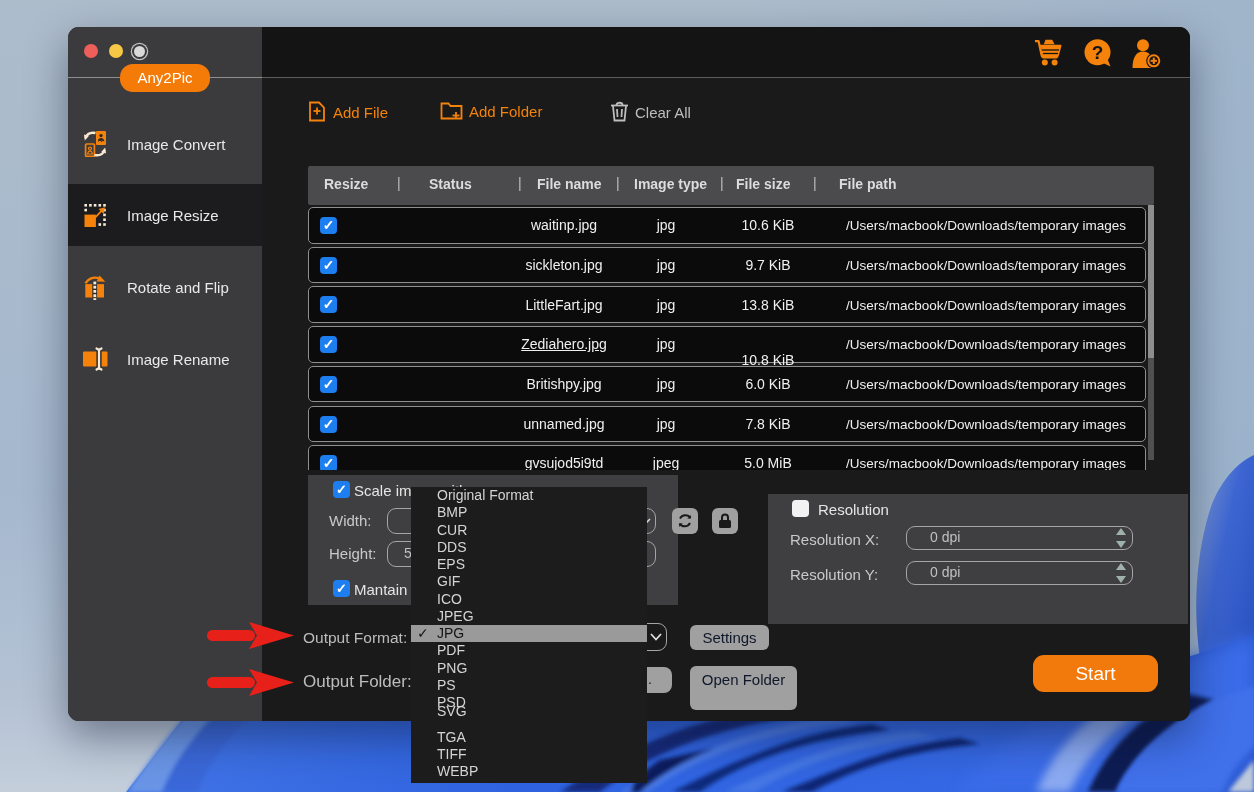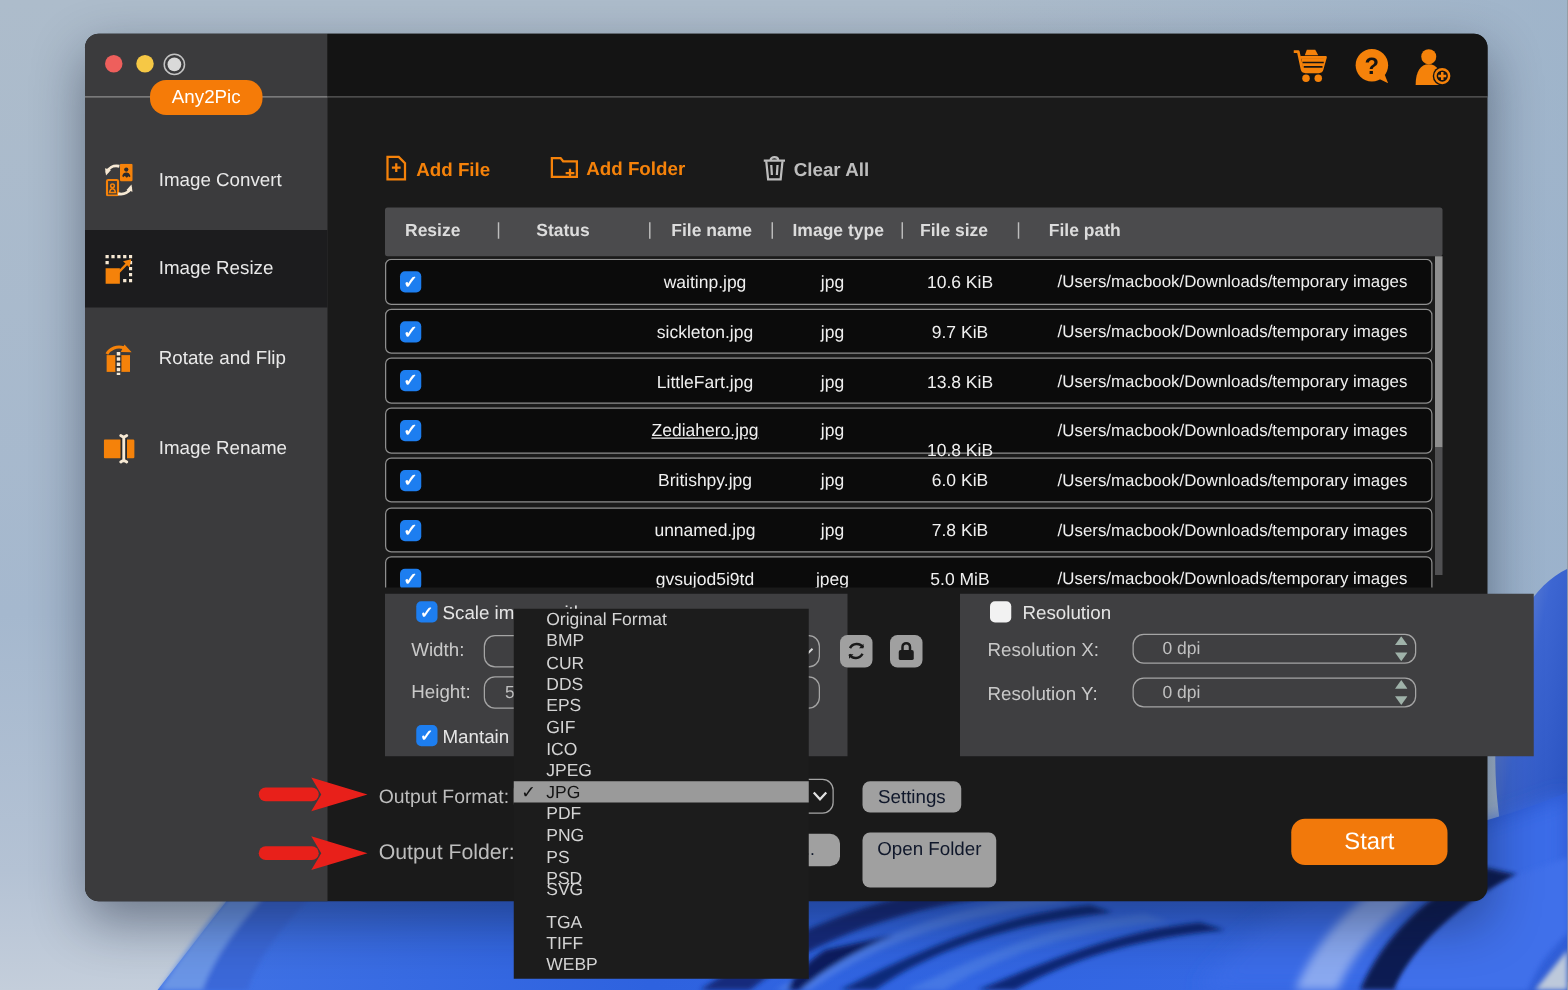--- a/index.html
+++ b/index.html
@@ -13,21 +13,21 @@
   #topline { position:absolute; left:0; top:50px; width:194px; height:1px; background:#8e8e8e; }
   #topline2 { position:absolute; left:194px; top:50px; width:928px; height:1px; background:#5c5c5c; }
   .tl { position:absolute; top:17px; width:14px; height:14px; border-radius:50%; }
   #pill { position:absolute; left:52px; top:37px; width:90px; height:28px; background:#f57b08; border-radius:13px;
           color:#fff; font-size:15px; text-align:center; line-height:28px; z-index:3; }
   .nav { position:absolute; left:0; width:194px; height:62px; }
   .nav.sel { background:#1c1c1e; }
   .nav .lbl { position:absolute; left:59px; top:50%; transform:translateY(-50%); font-size:15px; color:#e9e9e9; }
   .nav svg { position:absolute; left:19px; top:50%; transform:translateY(-50%); }
   #main { position:absolute; left:0; top:0; width:1122px; height:694px; }
-  .tool { position:absolute; top:97px; height:22px; font-size:15px;font-weight:bold; }
+  .tool { position:absolute; top:74px; height:22px; font-size:15px; }
   .tool svg { vertical-align:-4px; margin-right:6px; }
   #thead { position:absolute; left:240px; top:139px; width:846px; height:39px; background:#4b4b4d; border-radius:2px; }
   .hc { position:absolute; top:10px; font-size:14px; font-weight:bold; color:#dcdcdc; }
   .hp { position:absolute; top:9px; font-size:14px; color:#bdbdbd; }
   #rows { position:absolute; left:240px; top:180px; width:846px; height:263px; overflow:hidden; }
   .row { position:absolute; left:0; width:838px; height:36.5px; background:#0b0b0b;
          border:1px solid #8f8f8f; border-radius:5px; }
   .cb { position:absolute; width:17px; height:17px; background:#1d7ef0; border-radius:4px; color:#fff;
         font-size:14px; font-weight:bold; text-align:center; line-height:17px; }
   .cell { position:absolute; top:50%; transform:translateY(-50%); color:#f0f0f0; font-size:14px; text-align:center; }
@@ -325,21 +325,21 @@
               <path d="M2.2,14 L2.2,10.4 L5.8,10.4" fill="#1a1a1a" stroke="none"></path>
             </svg></div>
         <div class="gbtn" style="left:404px; top:33px; width:26px; height:26px;"><svg width="14" height="16" viewBox="0 0 14 16" style="margin-top:5px;">
               <rect x="1" y="7" width="12" height="8" rx="1.5" fill="#1a1a1a"></rect>
               <path d="M4,7 L4,4.5 A3,3 0 0 1 10,4.5 L10,7" fill="none" stroke="#1a1a1a" stroke-width="2"></path>
             </svg></div>
         <div class="pcb" style="left:25px; top:105px; background:#1d7ef0; color:#fff; font-size:13px; font-weight:bold; text-align:center; line-height:17px;">✓</div>
         <span class="plabel" style="left:46px; top:106px; color:#e5e5e5;">Mantain aspect ratio</span>
       </div>
 
-      <div class="panel" style="left:700px; width:459px;">
+      <div class="panel" style="left:700px; width:420px;margin-top:19px;">
         <div class="pcb" style="left:24px; top:6px; background:#f2f2f2;"></div>
         <span class="plabel" style="left:50px; top:7px; color:#e5e5e5;">Resolution</span>
         <span class="plabel" style="left:22px; top:37px;">Resolution X:</span>
         <div class="pinput" style="left:138px; top:32px; width:227px; height:24px; line-height:21px; padding-left:23px;">0 dpi</div>
         <svg class="abs" style="left:348px; top:34px;" width="10" height="20" viewBox="0 0 10 20" fill="#9fb2a9">
           <path d="M5,0 L10,7 L0,7 Z"></path>
             <path d="M5,20 L10,13 L0,13 Z"></path>
         </svg>
         <span class="plabel" style="left:22px; top:72px;">Resolution Y:</span>
         <div class="pinput" style="left:138px; top:67px; width:227px; height:24px; line-height:21px; padding-left:23px;">0 dpi</div>

